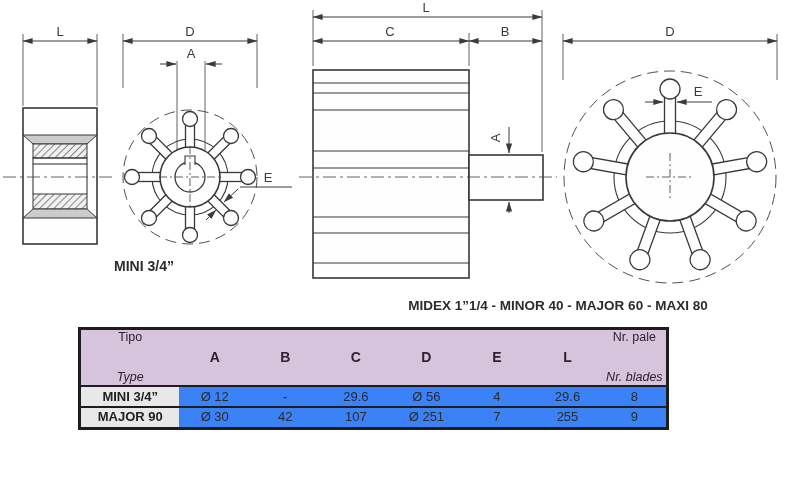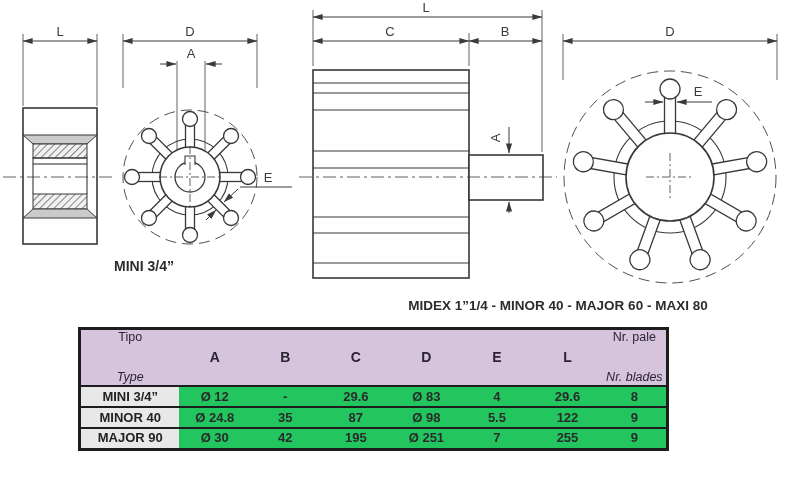--- a/index.html
+++ b/index.html
@@ -32,21 +32,21 @@
   .spec-table th,.spec-table td{
     padding:0;margin:0;text-align:center;vertical-align:middle;
     color:#2a2a2a;font-size:13px;line-height:1.25;
   }
   .spec-table thead tr{height:44px;}
   .spec-table thead th{background:#d6c3dc;font-weight:bold;font-size:14px;color:#2b2430;}
   .spec-table thead th .two-line{font-weight:normal;font-size:12.5px;}
   .spec-table thead th .it{font-style:italic;margin-top:24px;}
   .spec-table tbody tr{height:21px;border-top:2px solid #1d1d1d;}
   .spec-table tbody th{background:#e9e8e9;font-weight:bold;font-size:13px;color:#222;}
-  .spec-table tbody td{background:#22c55e;font-weight:bold;}
+  .spec-table tbody td{background:#3b82f6;font-weight:normal;}
 </style>
 </head>
 <body>
 
 <svg class="stage" width="793" height="322" viewBox="0 0 793 322">
   <defs>
     <marker id="ah" markerWidth="11" markerHeight="8" refX="9.6" refY="4" orient="auto-start-reverse" markerUnits="userSpaceOnUse">
       <path d="M0,0.9 L10,4 L0,7.1 Z" fill="#3b3b3b"></path>
     </marker>
     <pattern id="hatch" patternUnits="userSpaceOnUse" width="5" height="5" patternTransform="rotate(45)">
@@ -211,39 +211,29 @@
         <div class="two-line it">Nr. blades</div>
       </th>
     </tr>
   </thead>
   <tbody>
     <tr>
       <th>MINI 3/4”</th>
       <td>Ø 12</td>
       <td>-</td>
       <td>29.6</td>
-      <td>Ø 83</td>
+      <td>Ø 56</td>
       <td>4</td>
       <td>29.6</td>
       <td>8</td>
     </tr>
     <tr>
-      <th>MINOR 40</th>
-      <td>Ø 24.8</td>
-      <td>35</td>
-      <td>87</td>
-      <td>Ø 98</td>
-      <td>5.5</td>
-      <td>122</td>
-      <td>9</td>
-    </tr>
-    <tr>
       <th>MAJOR 90</th>
       <td>Ø 30</td>
       <td>42</td>
-      <td>195</td>
+      <td>107</td>
       <td>Ø 251</td>
       <td>7</td>
       <td>255</td>
       <td>9</td>
     </tr>
   </tbody>
 </table>
 
 </body></html>

